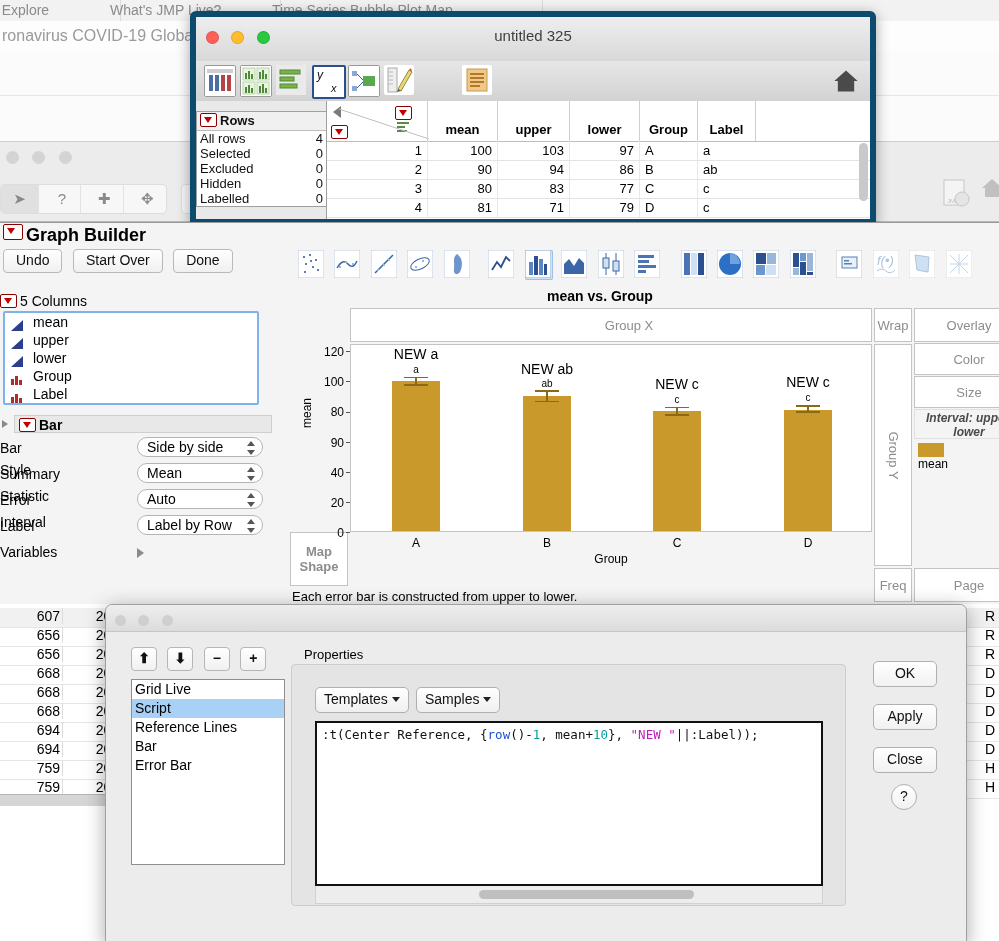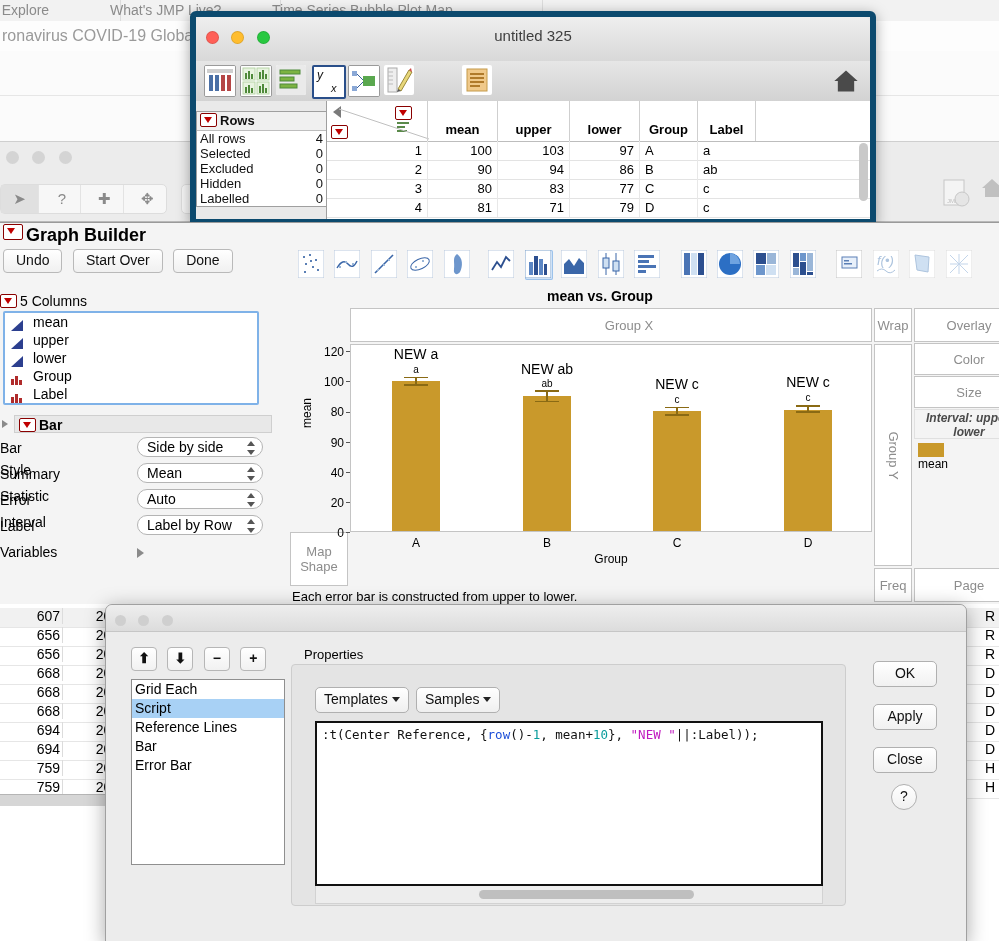--- a/index.html
+++ b/index.html
@@ -597,21 +597,21 @@
       </div>
     <div class="dropzone" id="zone-color">
         <span>Color</span>
       </div>
     <div class="dropzone" id="zone-size">
         <span>Size</span>
       </div>
     <div class="dropzone" id="zone-groupy">
         <span>Group Y</span>
       </div>
-    <div class="dropzone" id="zone-map" style="white-space:pre-line;line-height:15px;"><span>Map
+    <div class="dropzone" id="zone-map" style="white-space:pre-line;line-height:15px;font-weight:bold;"><span>Map
 Shape</span></div>
     <div class="dropzone" id="zone-freq">
         <span>Freq</span>
       </div>
     <div class="dropzone" id="zone-page">
         <span>Page</span>
       </div>
 
     <div id="legend-interval" style="white-space:pre-line;"><span>Interval: upper,
 lower</span></div>
@@ -742,21 +742,21 @@
   </div>
 
   <div id="cg-arrowbtns">
     <span class="arrbtn">⬆</span>
     <span class="arrbtn">⬇</span>
     <span class="arrbtn">−</span>
     <span class="arrbtn">+</span>
   </div>
 
   <div id="cg-list">
-    <div class="cgitem">Grid Each</div>
+    <div class="cgitem">Grid Live</div>
     <div class="cgitem sel">Script</div>
     <div class="cgitem">Reference Lines</div>
     <div class="cgitem">Bar</div>
     <div class="cgitem">Error Bar</div>
   </div>
 
   <div id="cg-proplbl">Properties</div>
 
   <div id="cg-propbox">
     <span class="ddbtn" style="left:23px;"><span>Templates</span><span class="caret"></span></span>

